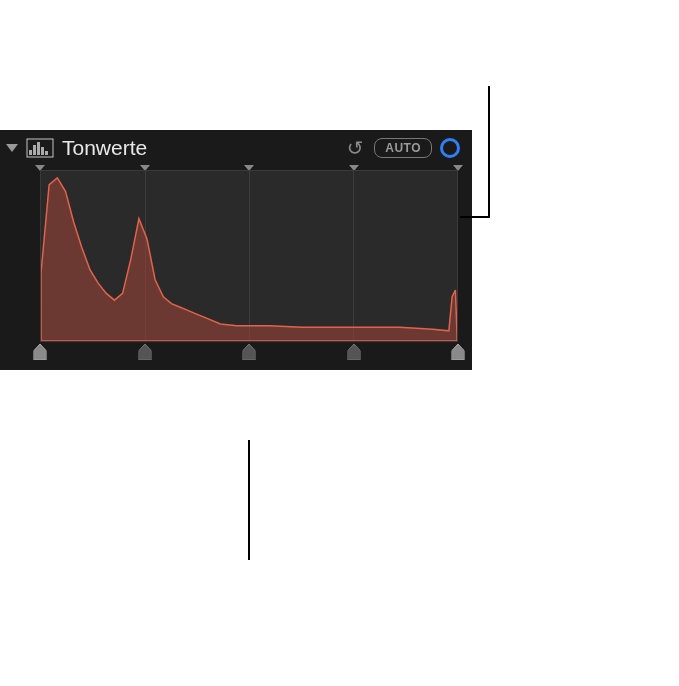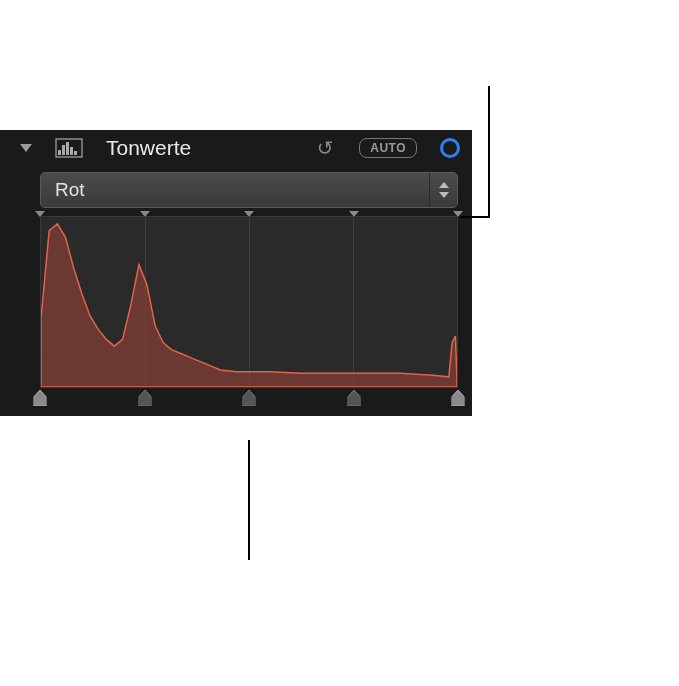--- a/index.html
+++ b/index.html
@@ -14,22 +14,22 @@
       position: absolute;
       left: 0;
       top: 130px;
       width: 472px;
       background: #1a1a1a;
       padding-bottom: 8px;
     }
     .header-row {
       display: flex;
       align-items: center;
-      padding: 6px 12px 6px 20px;
-      gap: 23px;
+      padding: 6px 12px 6px 6px;
+      gap: 8px;
     }
     .disclosure {
       width: 0; height: 0;
       border-left: 6px solid transparent;
       border-right: 6px solid transparent;
       border-top: 8px solid #9a9a9a;
       cursor: pointer;
     }
     .levels-icon {
       width: 28px; height: 20px;
@@ -179,27 +179,20 @@
           <rect x="15" y="9" width="3" height="8" fill="#aaa"></rect>
           <rect x="19" y="13" width="3" height="4" fill="#aaa"></rect>
         </svg>
     </div>
     <div class="title">Tonwerte</div>
     <div class="undo-icon">↺</div>
     <div class="auto-btn">AUTO</div>
     <div class="blue-circle"></div>
   </div>
 
-  <div class="dropdown">
-    <div class="dropdown-label">Rot</div>
-    <div class="dropdown-stepper">
-      <div class="chev-up"></div>
-      <div class="chev-down"></div>
-    </div>
-  </div>
 
   <div class="histogram-wrap">
     <div class="top-ticks">
       <div class="top-tick" style="margin-left:-5px"></div>
       <div class="top-tick"></div>
       <div class="top-tick"></div>
       <div class="top-tick"></div>
       <div class="top-tick" style="margin-right:-5px"></div>
     </div>
     <div class="histogram">

